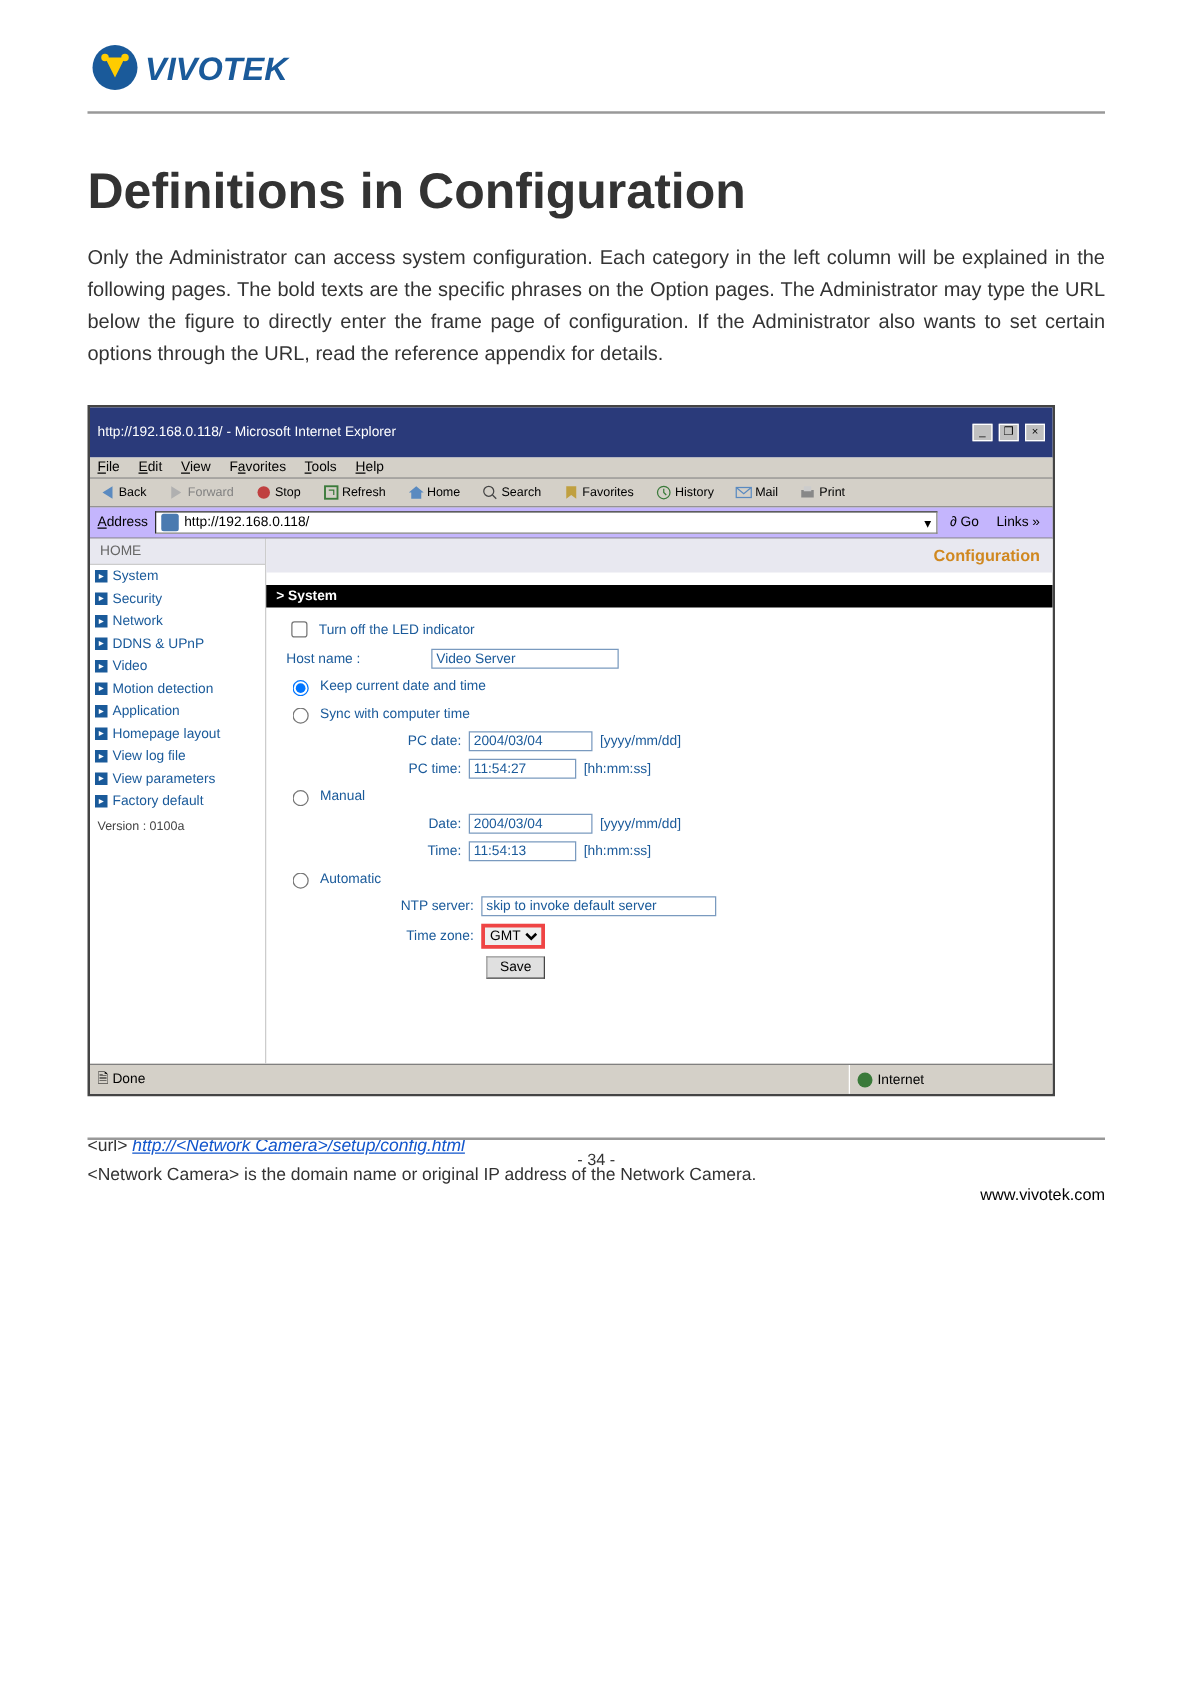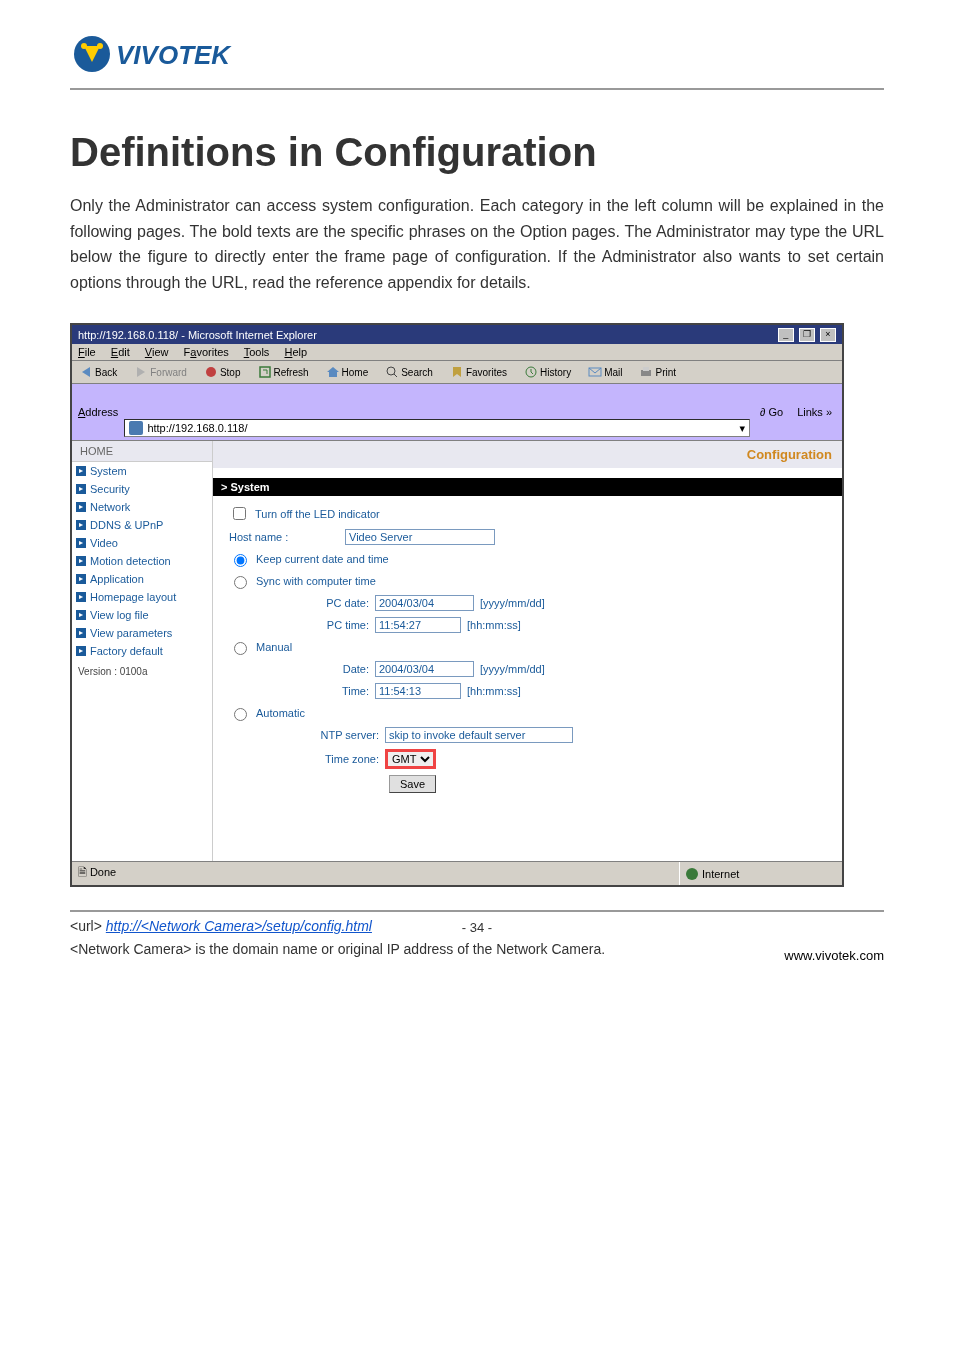--- a/index.html
+++ b/index.html
@@ -40,21 +40,21 @@
     width: 770px;
     border: 2px solid #444;
     background: #fff;
     font-family: Tahoma, Arial, sans-serif;
     font-size: 11px;
     color: #000;
   }
   .ss-titlebar {
     background: #2a3a7a;
     color: #fff;
-    padding: 2px 6px;
+    padding: 13px 6px;
     display: flex;
     justify-content: space-between;
     align-items: center;
     font-size: 11px;
   }
   .ss-titlebar .ctrls span {
     display: inline-block;
     width: 14px; height: 12px;
     background: #c0c0c0;
     border: 1px solid #fff;
@@ -103,21 +103,20 @@
     font-size: 11px;
     color: #000;
   }
   .addr-input {
     flex: 1;
     display: flex;
     align-items: center;
     background: #fff;
     border: 1px inset #808080;
     padding: 1px 4px;
-    margin-top: 32px;
   }
   .addr-ie {
     width: 14px; height: 14px;
     background: #4a7ab0;
     margin-right: 4px;
     border-radius: 2px;
   }
   .go-btn, .links-btn {
     padding: 1px 4px;
     color: #000;

